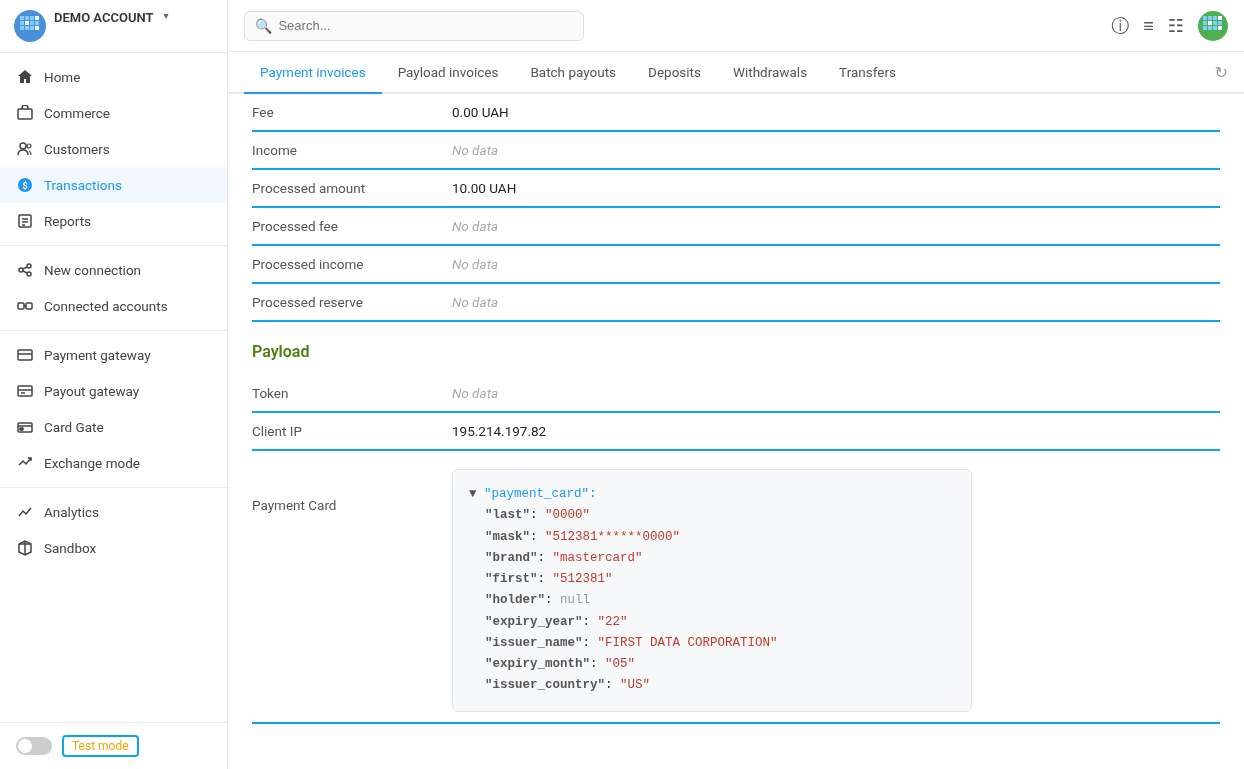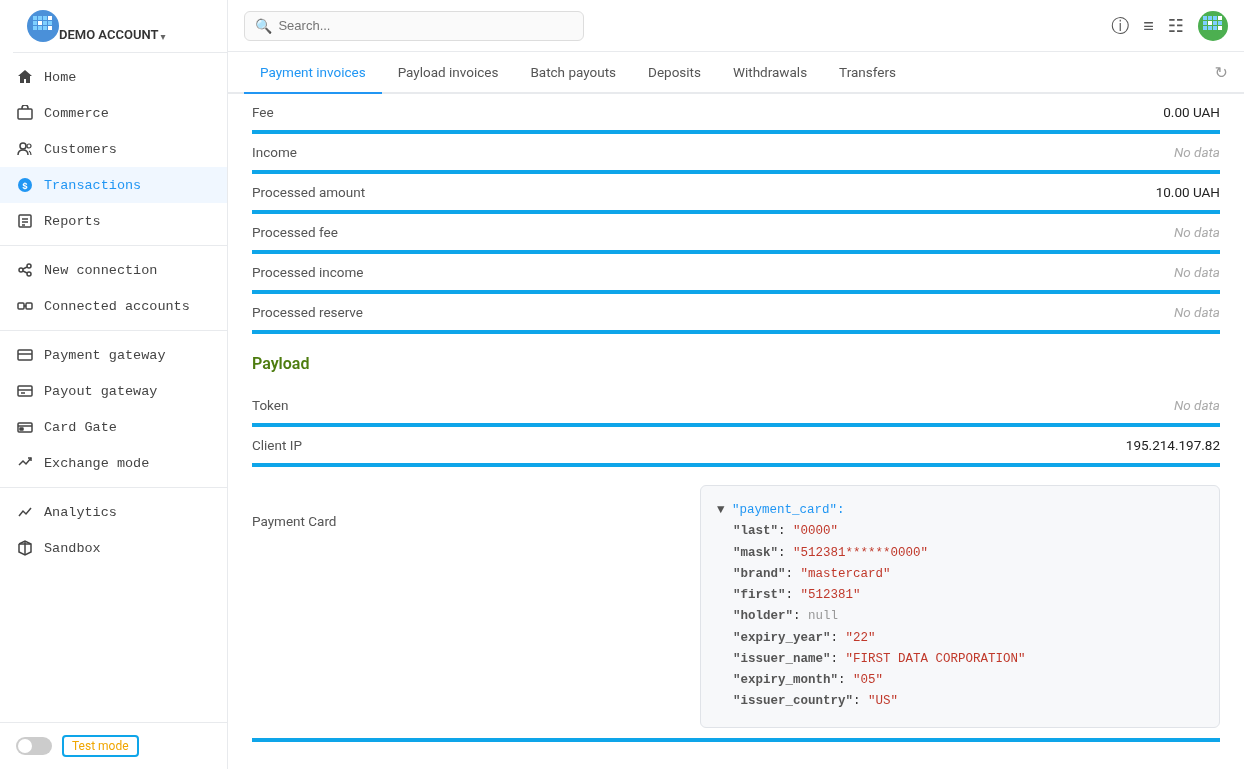--- a/index.html
+++ b/index.html
@@ -11,25 +11,25 @@
       min-width: 228px;
       background: #fff;
       display: flex;
       flex-direction: column;
       border-right: 1px solid #e8eaed;
       height: 100%;
       overflow-y: auto;
     }
     .sidebar-logo {
       display: flex;
-      align-items: flex-end;
+      align-items: flex-start;
       padding: 10px 14px;
       border-bottom: 1px solid #e8eaed;
+      gap: 8px;
       cursor: pointer;
-      margin-left: 13px;
     }
     .logo-circle {
       width: 32px; height: 32px;
       background: #4a90d9;
       border-radius: 50%;
       display: flex; align-items: center; justify-content: center;
       color: white; font-weight: bold; font-size: 12px;
     }
     .logo-text { font-weight: 600; font-size: 13px; color: #333; }
     .logo-chevron { color: #666; font-size: 10px; margin-left: 2px; }
@@ -38,21 +38,20 @@
     .nav-item {
       display: flex;
       align-items: center;
       gap: 10px;
       padding: 9px 16px;
       cursor: pointer;
       color: #444;
       font-size: 13.5px;
       border-radius: 0;
       transition: background 0.15s;
-      font-family: Liberation Mono, monospace;
     }
     .nav-item.active { color: #2196f3; background: #f0f7ff; }
     .nav-item .nav-icon { width: 18px; height: 18px; display: flex; align-items: center; justify-content: center; flex-shrink: 0; color: inherit; }
 
     .nav-divider { height: 1px; background: #e8eaed; margin: 6px 0; }
 
     .test-mode-section {
       padding: 12px 16px;
       border-top: 1px solid #e8eaed;
       display: flex;
@@ -153,22 +152,21 @@
       overflow-y: auto;
       background: #fff;
       padding: 0 24px 24px 24px;
     }
 
     .info-table { width: 100%; }
     .info-row {
       display: flex;
       align-items: flex-start;
       padding: 10px 0;
-      border-bottom: 4px solid #0ea5e9;
-      justify-content: space-between;
+      border-bottom: 2px solid #0ea5e9;
     }
     .info-label {
       width: 200px;
       min-width: 200px;
       color: #555;
       font-size: 13.5px;
     }
     .info-value {
       color: #222;
       font-size: 13.5px;

